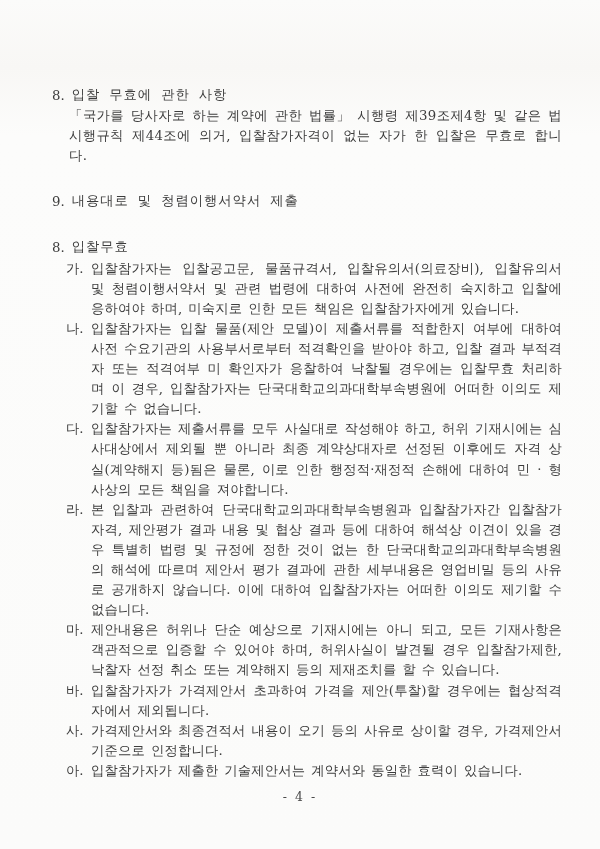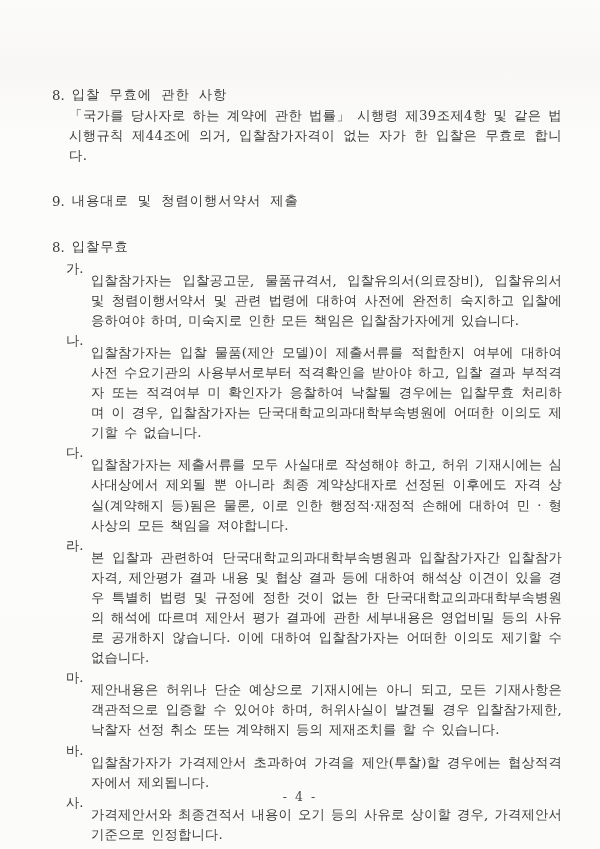--- a/index.html
+++ b/index.html
@@ -27,21 +27,20 @@
     letter-spacing: 0.4px;
   }
   .items { margin-left: 14px; }
   .item { display: flex; }
   .item-label { flex: 0 0 25px; }
   .item-text {
     flex: 1;
     text-align: justify;
     word-spacing: 1.5px;
     letter-spacing: 0.2px;
-    margin-top: 12px;
   }
   .footer {
     position: absolute;
     left: 0; right: 0;
     bottom: 42px;
     text-align: center;
     font-size: 12.5px;
     letter-spacing: 2px;
     color: #4a4a4a;
   }

